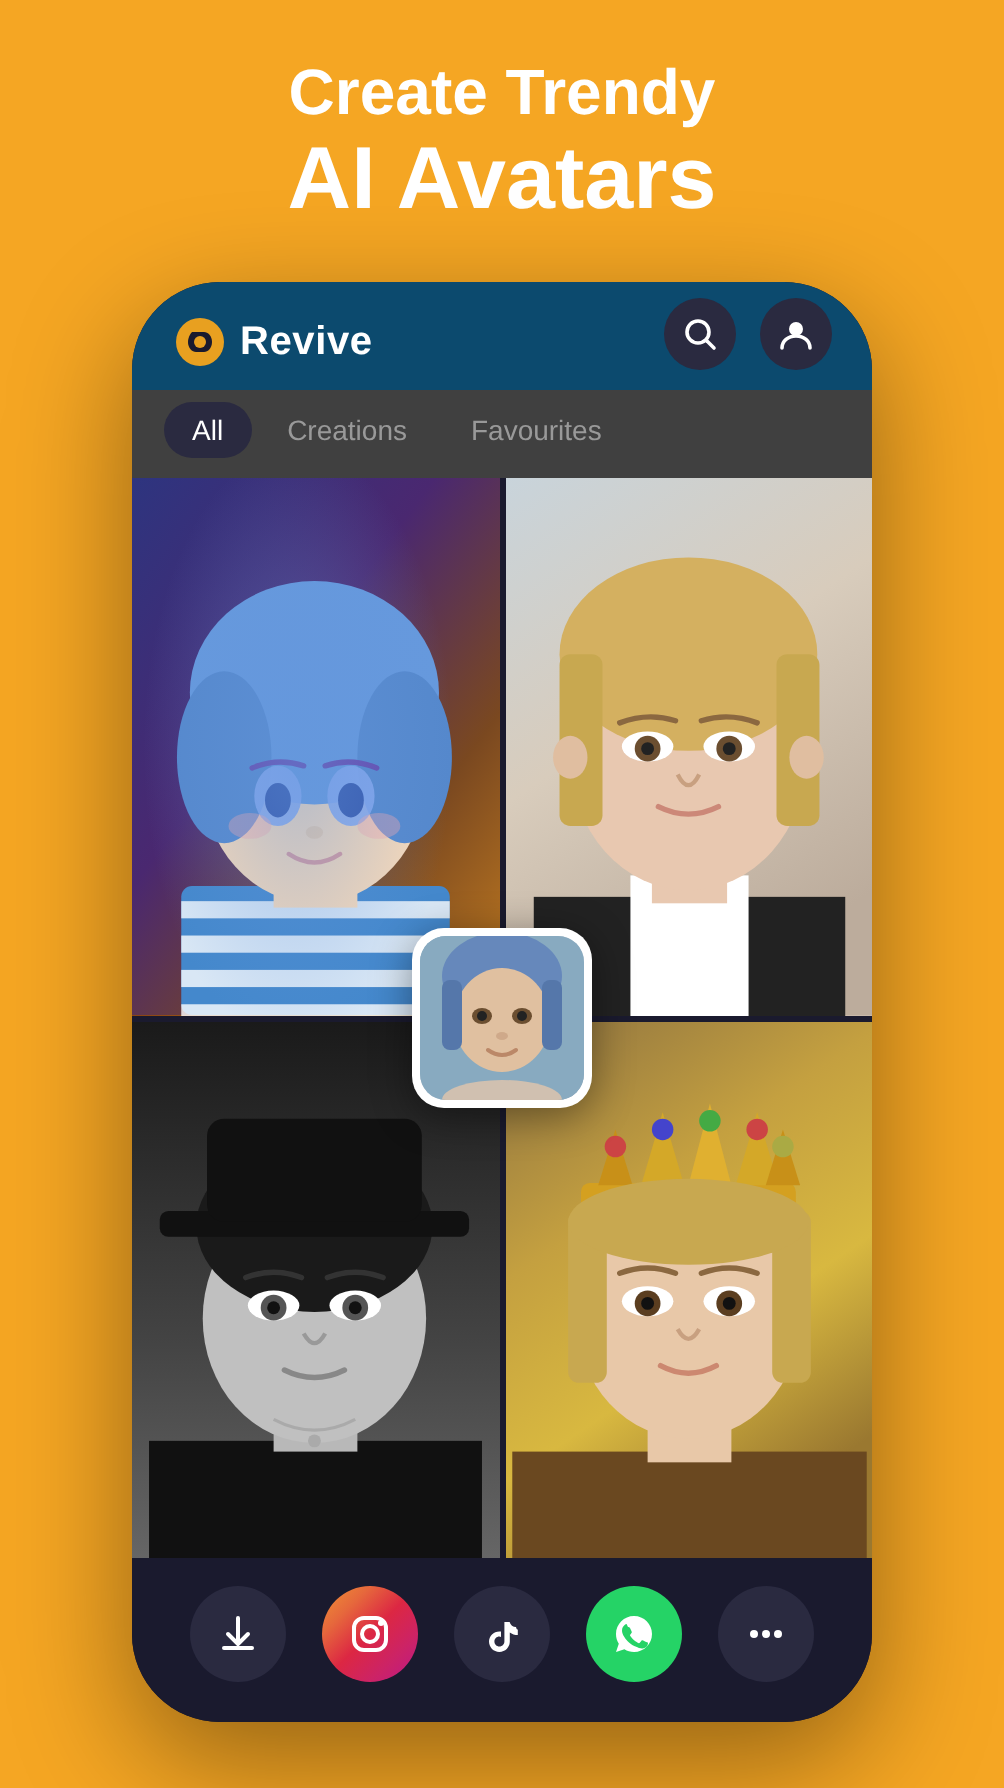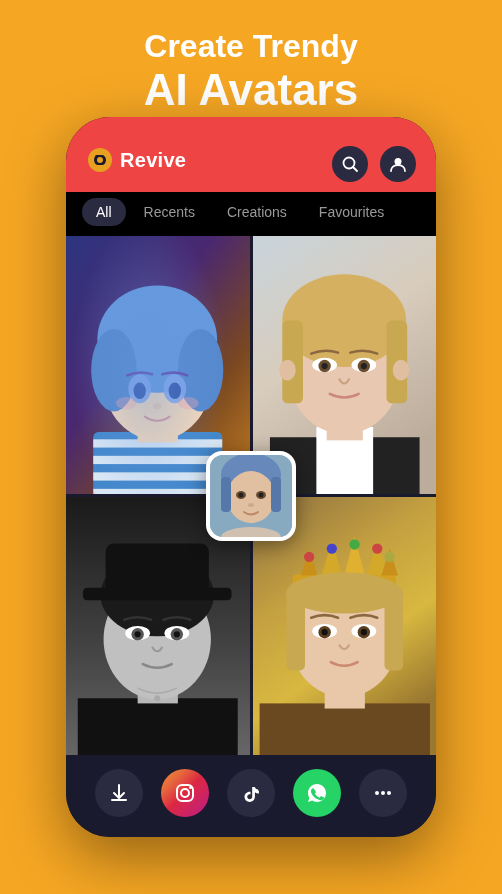--- a/index.html
+++ b/index.html
@@ -12,21 +12,21 @@
       flex-direction: column;
       align-items: center;
       justify-content: flex-start;
       font-family: -apple-system, BlinkMacSystemFont, 'Segoe UI', sans-serif;
       overflow: hidden;
       position: relative;
     }
 
     .header-text {
       text-align: center;
-      padding: 28px 20px 2px;
+      padding: 28px 20px 26px;
       color: white;
       line-height: 1.15;
     }
 
     .header-text .line1 {
       font-size: 32px;
       font-weight: 700;
       display: block;
     }
 
@@ -44,24 +44,24 @@
       overflow: hidden;
       display: flex;
       flex-direction: column;
       box-shadow: 0 20px 60px rgba(0,0,0,0.4);
       position: relative;
     }
 
     
     .top-bar {
       display: flex;
-      align-items: flex-start;
+      align-items: flex-end;
       justify-content: space-between;
-      padding: 29px 20px 10px;
-      background: #ef4444;
+      padding: 8px 20px 10px;
+      background: #0c4a6e;
     }
 
     .logo-area {
       display: flex;
       align-items: center;
       gap: 6px;
     }
 
     .logo-icon {
       width: 28px;
@@ -90,21 +90,21 @@
       align-items: center;
       justify-content: center;
       cursor: pointer;
     }
 
     
     .tabs {
       display: flex;
       padding: 6px 16px 10px;
       gap: 4px;
-      background: #000000;
+      background: #404040;
     }
 
     .tab {
       padding: 6px 14px;
       border-radius: 20px;
       font-size: 14px;
       font-weight: 500;
       cursor: pointer;
       color: #999;
     }
@@ -263,21 +263,20 @@
         <svg width="18" height="18" viewBox="0 0 18 18" fill="none">
           <circle cx="9" cy="6.5" r="3.5" fill="white"></circle>
           <path d="M2 16 C2 12.5, 5 10, 9 10 C13 10, 16 12.5, 16 16" stroke="white" stroke-width="1.8" stroke-linecap="round" fill="none"></path>
         </svg>
       </div>
     </div>
   </div>
 
   <div class="tabs">
     <div class="tab active">All</div>
-    <div class="tab">Recents</div>
     <div class="tab">Creations</div>
     <div class="tab">Favourites</div>
   </div>
 
   <div class="image-grid">
 
     <div class="grid-cell cell-anime">
       <svg class="portrait-bg" viewBox="0 0 185 250" preserveAspectRatio="xMidYMid slice">
 
         <rect width="185" height="250" fill="#1E2060"></rect>

